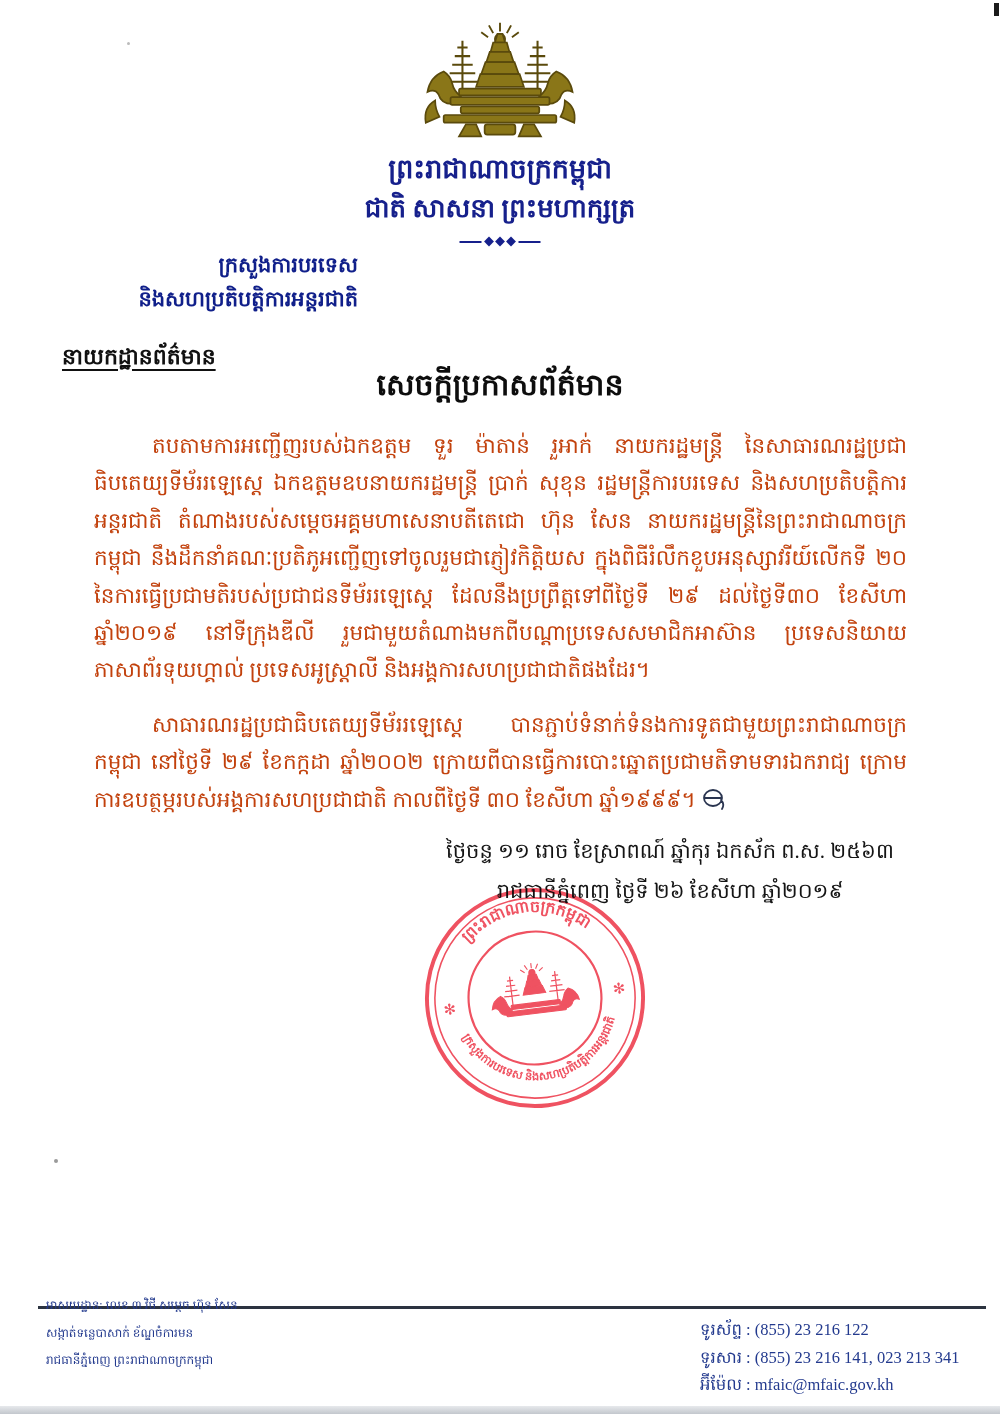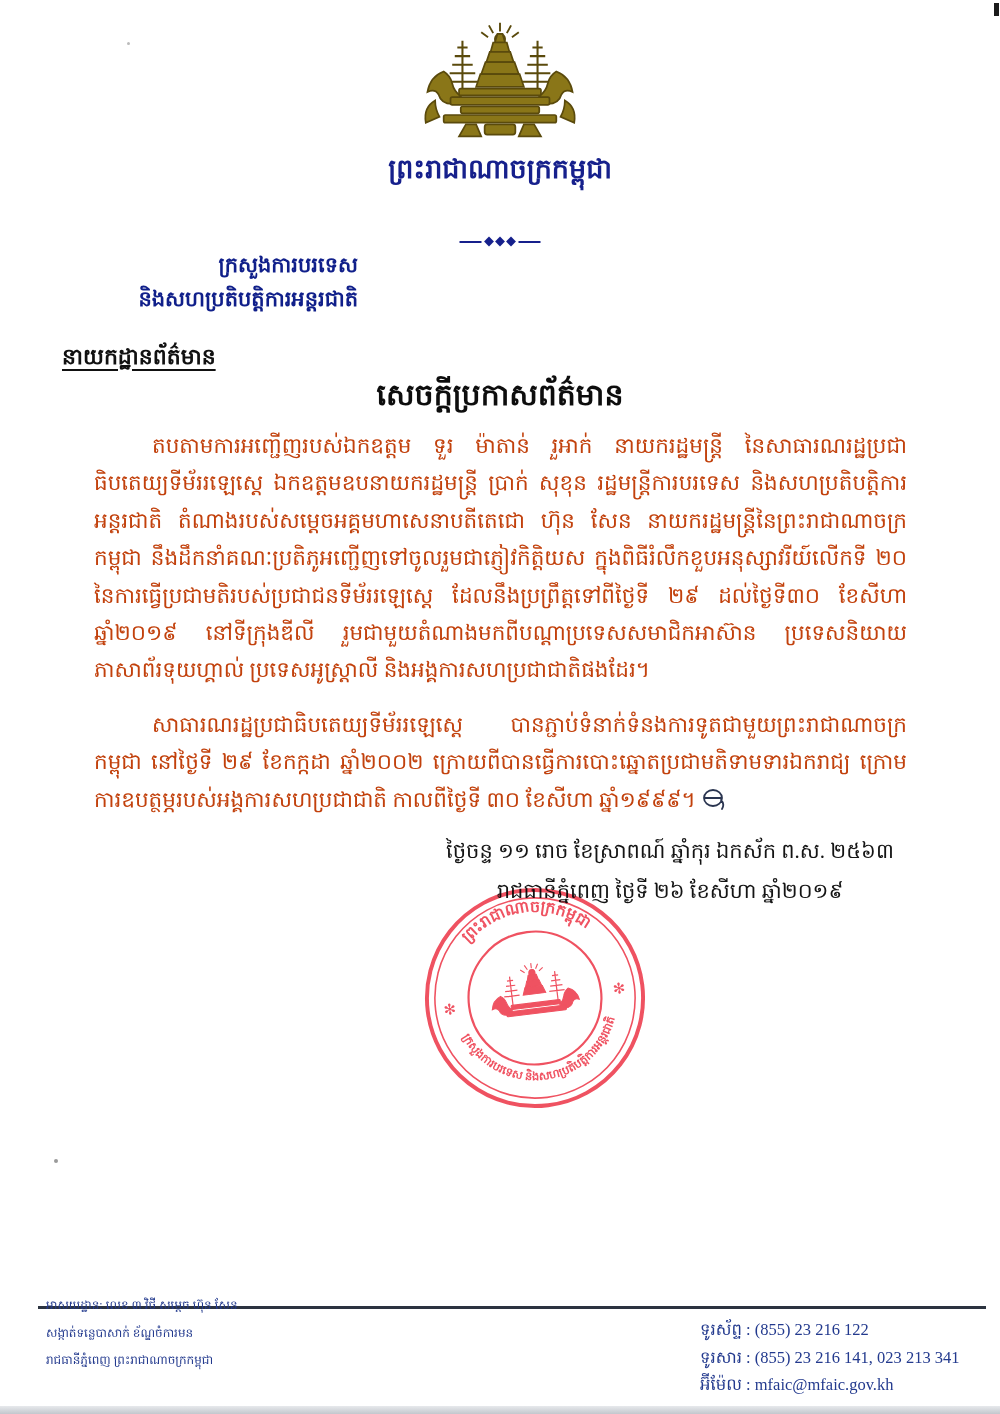--- a/index.html
+++ b/index.html
@@ -16,21 +16,21 @@
   .kingdom-1{top:152px;font-size:27px;}
   .kingdom-2{top:192px;font-size:26px;}
   .hdr-divider{position:absolute;left:50%;top:238px;transform:translateX(-50%);
     display:flex;align-items:center;gap:4px;}
   .hdr-divider .bar{width:22px;height:2px;background:#16208c;}
   .hdr-divider .dot{width:7px;height:7px;background:#16208c;transform:rotate(45deg);}
   .ministry{position:absolute;left:38px;top:248px;width:320px;text-align:right;
     color:#101f8a;font-weight:bold;font-size:21px;line-height:34px;}
   .department{position:absolute;left:62px;top:343px;font-size:22px;font-weight:bold;
     text-decoration:underline;text-underline-offset:5px;color:#111;}
-  .doc-title{position:absolute;left:0;top:376px;width:100%;text-align:center;
+  .doc-title{position:absolute;left:0;top:366px;width:100%;text-align:center;
     font-size:30px;font-weight:bold;color:#0d0d0d;margin:0;}
   
   .body-text{position:absolute;left:94px;top:428px;width:813px;
     font-size:21.5px;line-height:37.4px;text-align:justify;color:#c2410c;}
   .body-text p{margin:0 0 17px 0;text-indent:58px;}
   .initial-mark{display:inline-block;vertical-align:-4px;margin-left:4px;}
   
   .dateline{position:absolute;left:400px;top:831px;width:540px;text-align:center;
     font-size:21px;line-height:40px;color:#141414;}
   
@@ -93,20 +93,21 @@
         <path d="M34 92 q-14 8 -11 26 l16 -7 q-5 -9 -5 -19 z"></path>
         <path d="M186 92 q14 8 11 26 l-16 -7 q5 -9 5 -19 z"></path>
         <path d="M70 120 l-8 14 h26 l-6 -14 z"></path>
         <path d="M150 120 l8 14 h-26 l6 -14 z"></path>
         <rect x="92" y="120" width="36" height="12" rx="3"></rect>
       </g>
     </svg>
   </div>
 
   <div class="kingdom-line kingdom-1">ព្រះរាជាណាចក្រកម្ពុជា</div>
+  <div class="kingdom-line kingdom-2">ជាតិ សាសនា ព្រះមហាក្សត្រ</div>
 
   <div class="hdr-divider">
     <span class="bar"></span>
       <span class="dot"></span>
       <span class="dot"></span>
       <span class="dot"></span>
       <span class="bar"></span>
   </div>
 
   <div class="ministry">

